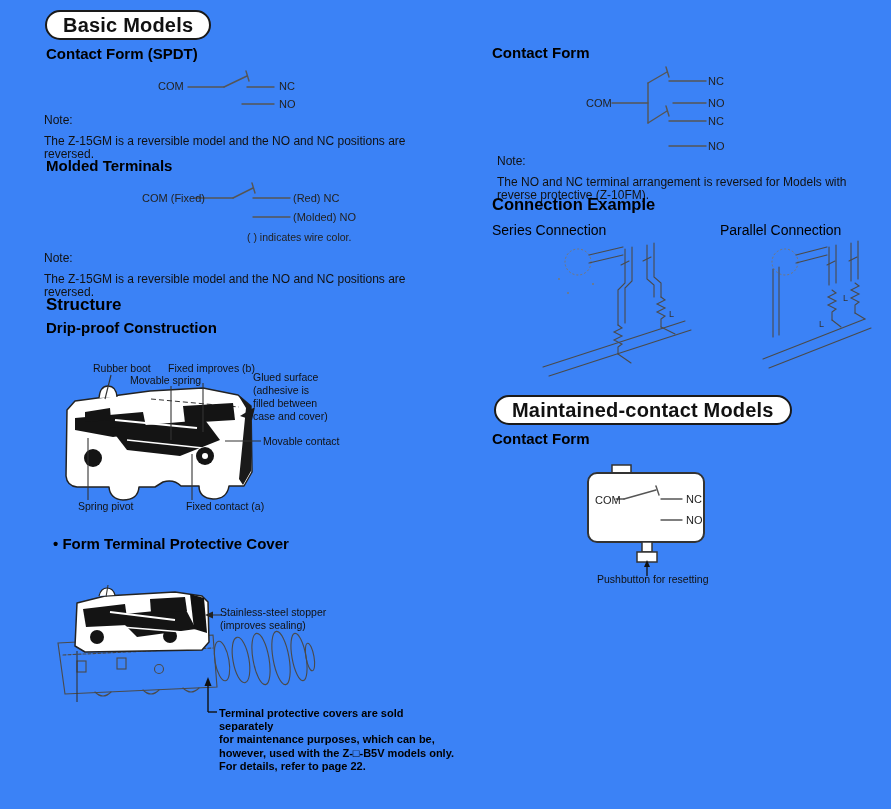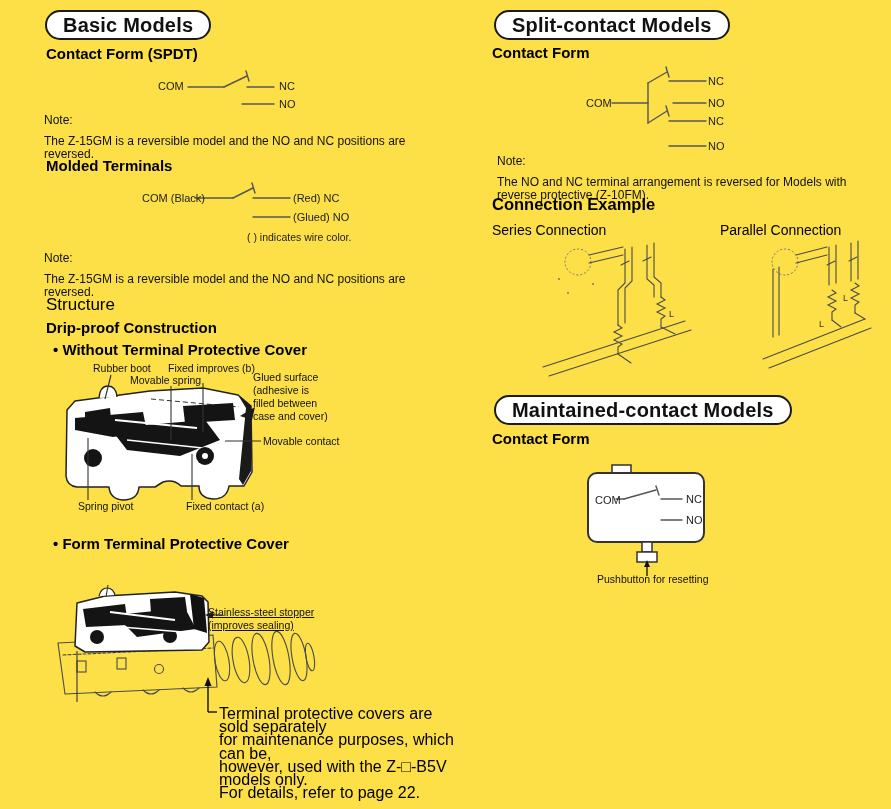--- a/index.html
+++ b/index.html
@@ -1,36 +1,36 @@
 <!DOCTYPE html>
 <html><head>
 <meta charset="utf-8">
 <style>
   * { margin:0; padding:0; box-sizing:border-box; }
   html,body { background:#ffffff; }
   .page {
-    position:relative; width:891px; height:809px; background:#fde047;
+    position:relative; width:891px; height:809px; background:#3b82f6;
     font-family:"Liberation Sans", sans-serif; color:#1a1a1a; overflow:hidden;
   }
   .pill {
     position:absolute; height:30px; line-height:26px; border:2px solid #1a1a1a;
     border-radius:16px; padding:0 16px; font-weight:bold; font-size:20px;
     letter-spacing:.2px; color:#111; background:#fff; white-space:nowrap;
   }
   .h15 { position:absolute; font-weight:bold; font-size:15px; color:#000; white-space:nowrap; }
-  .h17 { position:absolute; font-weight:normal; font-size:17px; color:#000; white-space:nowrap; }
+  .h17 { position:absolute; font-weight:bold; font-size:17px; color:#000; white-space:nowrap; }
   .h16 { position:absolute; font-weight:bold; font-size:16.5px; color:#000; white-space:nowrap; }
   .h14 { position:absolute; font-weight:normal; font-size:14px; color:#000; white-space:nowrap; }
   .note { position:absolute; display:flex; gap:7px; font-size:12px; line-height:13.5px; color:#111;flex-direction:column; }
   .note .nlab { flex:0 0 auto; }
   .pre { white-space:pre-line; }
   .sym { position:absolute; font-size:11px; color:#222; white-space:nowrap; }
   .dlab { position:absolute; font-size:10.5px; line-height:13px; color:#111; white-space:pre-line; }
   .dlab2 { position:absolute; font-size:10.5px; line-height:12.5px; color:#111; white-space:pre-line; }
-  .boldnote { position:absolute; font-weight:normal; font-size:16px; line-height:13.2px;
+  .boldnote { position:absolute; font-weight:bold; font-size:11px; line-height:13.2px;
               color:#000; white-space:pre-line; width:240px; }
   svg { position:absolute; overflow:visible; }
   .sw  { stroke:#555; stroke-width:1.4; stroke-linecap:round; }
   .ol  { stroke:#222; stroke-width:1.5; fill:#fff; stroke-linejoin:round; }
   .mech{ fill:#141414; stroke:none; }
   .ld  { stroke:#333; stroke-width:1.1; }
   .skc { stroke:#4a4a4a; stroke-width:1.1; fill:none; stroke-linecap:round; }
 </style>
 </head>
 <body>
@@ -62,34 +62,33 @@
 
   <div class="h15" style="left:46px; top:157px;">Molded Terminals</div>
 
   <svg style="left:195px; top:179px;" width="100" height="45" viewBox="0 0 100 45">
     <line class="sw" x1="0" y1="19" x2="38" y2="19"></line>
     <line class="sw" x1="38" y1="19" x2="58" y2="9"></line>
     <line class="sw" x1="57" y1="4" x2="60" y2="14"></line>
     <line class="sw" x1="58" y1="19" x2="95" y2="19"></line>
     <line class="sw" x1="58" y1="38" x2="95" y2="38"></line>
   </svg>
-  <span class="sym" style="left:142px; top:192px;">COM (Black)</span>
+  <span class="sym" style="left:142px; top:192px;">COM (Fixed)</span>
   <span class="sym" style="left:293px; top:192px;">(Red) NC</span>
-  <span class="sym" style="left:293px; top:211px;">(Glued) NO</span>
+  <span class="sym" style="left:293px; top:211px;">(Molded) NO</span>
   <span class="sym" style="left:247px; top:231px; font-size:10.5px;">( ) indicates wire color.</span>
 
   <div class="note" style="left:44px; top:252px; width:400px;">
     <span class="nlab">Note:</span>
     <span class="pre">The Z-15GM is a reversible model and the NO and NC positions are
 reversed.</span>
   </div>
 
   <div class="h17" style="left:46px; top:295px;">Structure</div>
   <div class="h15" style="left:46px; top:319px;">Drip-proof Construction</div>
-  <div class="h15" style="left:53px; top:341px;">• Without Terminal Protective Cover</div>
 
   <svg style="left:55px; top:360px;" width="405" height="170" viewBox="0 0 405 170">
 
     <path class="ol" d="M12,50 L20,41 L95,31 L148,28 L183,35 L196,46 L197,112 L189,126 L174,126
                        Q172,139 158,139 Q144,138 144,126 L126,126 Q119,119 108,122 L100,127 L84,127
                        Q83,140 68,140 Q55,139 54,127 L22,127 Q12,126 11,116 Z"></path>
     <path class="ol" style="stroke-width:1.3" d="M44,38 Q45,26 53,26 Q61,26 62,37"></path>
     <line x1="96" y1="39" x2="184" y2="47" stroke="#333" stroke-width="1" stroke-dasharray="5,3"></line>
     <polygon points="183,35 196,46 196,111 188,125 184,119 191,48" fill="#1a1a1a"></polygon>
 
@@ -153,30 +152,27 @@
     <polygon points="135,9 149,13 152,48 139,44" fill="#111"></polygon>
 
     <line class="ld" x1="53" y1="0" x2="51" y2="12"></line>
     <line class="ld" x1="167" y1="30" x2="157" y2="30"></line>
     <polygon points="158,26.5 158,33.5 150,30" fill="#222"></polygon>
     <line class="ld" x1="22" y1="66" x2="22" y2="117"></line>
     <polyline points="153,127 153,99" fill="none" stroke="#111" stroke-width="1.4"></polyline>
     <line x1="153" y1="127" x2="162" y2="127" stroke="#111" stroke-width="1.4"></line>
     <polygon points="149.5,101 156.5,101 153,92" fill="#111"></polygon>
   </svg>
-  <span class="dlab2" style="left:208px; top:606px;text-decoration:underline;">Stainless-steel stopper
+  <span class="dlab2" style="left:220px; top:606px;">Stainless-steel stopper
 (improves sealing)</span>
   <div class="boldnote" style="left:219px; top:707px;">Terminal protective covers are sold separately
 for maintenance purposes, which can be,
 however, used with the Z-□-B5V models only.
 For details, refer to page 22.</div>
 
-  <div class="pill" style="left:494px; top:10px;">
-    <span>Split-contact Models</span>
-  </div>
 
   <div class="h15" style="left:492px; top:44px;">Contact Form</div>
 
   <svg style="left:610px; top:65px;" width="100" height="90" viewBox="0 0 100 90">
     <line class="sw" x1="2" y1="38" x2="38" y2="38"></line>
     <line class="sw" x1="38" y1="18" x2="38" y2="58"></line>
     <line class="sw" x1="38" y1="18" x2="57" y2="7"></line>
     <line class="sw" x1="56" y1="2" x2="59" y2="12"></line>
     <line class="sw" x1="59" y1="16" x2="96" y2="16"></line>
     <line class="sw" x1="63" y1="38" x2="96" y2="38"></line>

